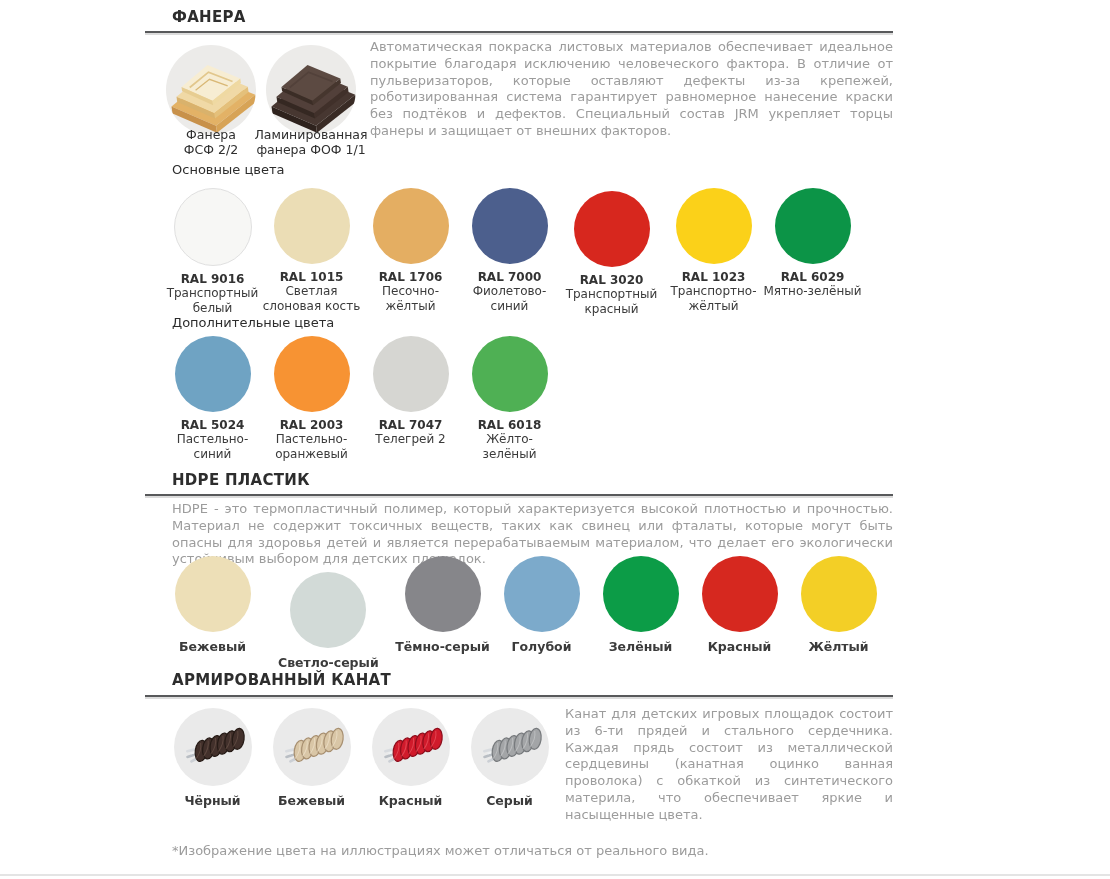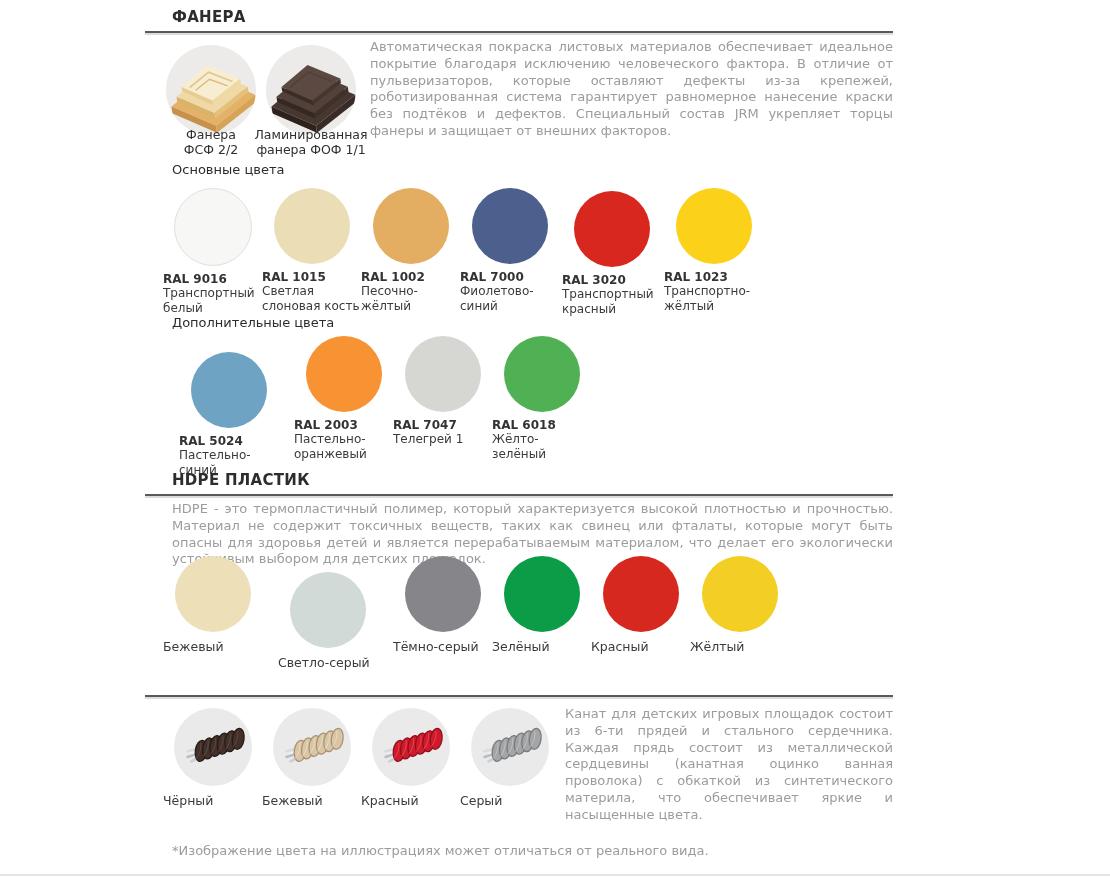--- a/index.html
+++ b/index.html
@@ -5,25 +5,25 @@
   html,body{margin:0;padding:0;background:#fff;}
   .page{position:relative;width:1110px;height:879px;background:#ffffff;overflow:hidden;
         font-family:"DejaVu Sans","Liberation Sans",sans-serif;color:#333;}
   .sec-title{position:absolute;left:172px;font-size:15px;font-weight:700;letter-spacing:.3px;color:#2d2d2d;white-space:pre;}
   .rule{position:absolute;left:145px;width:748px;height:2px;background:#58595b;box-shadow:0 2px 0 #dcdcdc;}
   .para{position:absolute;font-size:13px;line-height:16.8px;color:#9c9c9c;text-align:justify;}
   .subtitle{position:absolute;left:172px;font-size:13px;font-weight:500;color:#2c2c2c;white-space:pre;}
   .photo{position:absolute;width:90px;height:90px;}
   .photo-label{position:absolute;width:140px;text-align:center;font-size:12.5px;line-height:15px;color:#2f2f2f;white-space:pre-line;}
   .swatch-row{position:absolute;display:flex;}
-  .swatch{position:relative;width:99px;}
+  .swatch{position:relative;width:99px;text-align:center;}
   .sw-circle{width:76px;height:76px;border-radius:50%;margin:0 auto;}
   .sw-ral{margin-top:6px;font-size:12px;font-weight:700;color:#333;white-space:pre;}
   .sw-name{font-size:12px;line-height:15px;color:#3b3b3b;white-space:pre-line;}
-  .sw-label{margin-top:7px;font-size:12.5px;color:#3b3b3b;white-space:pre;}
+  .sw-label{margin-top:7px;font-size:12.5px;color:#3b3b3b;white-space:pre;font-weight:bold;}
   .rope-circle{width:78px;height:78px;margin:0 auto;}
   .footnote{position:absolute;left:172px;top:843px;font-size:13px;color:#9c9c9c;}
   .bottom-line{position:absolute;left:0;top:874px;width:1110px;height:2px;background:#e4e4e4;}
   .t8{top:8px}.t31{top:31px}
   .t162{top:162px}.t188{top:188px}.t315{top:315px}.t336{top:336px}
   .t471{top:471px}.t494{top:494px}.t556{top:556px}
   .t671{top:671px}.t695{top:695px}.t708{top:708px}
 </style>
 </head>
 <body>
@@ -98,21 +98,21 @@
 
       <figure class="swatch" style="margin:0;">
         <div class="sw-circle" style="background: rgb(235, 221, 181);"></div>
         <div class="sw-ral">RAL 1015</div>
         <div class="sw-name">Светлая
 слоновая кость</div>
       </figure>
 
       <figure class="swatch" style="margin:0;">
         <div class="sw-circle" style="background: rgb(228, 174, 98);"></div>
-        <div class="sw-ral">RAL 1002</div>
+        <div class="sw-ral">RAL 1706</div>
         <div class="sw-name">Песочно-
 жёлтый</div>
       </figure>
 
       <figure class="swatch" style="margin:0;">
         <div class="sw-circle" style="background: rgb(76, 95, 141);"></div>
         <div class="sw-ral">RAL 7000</div>
         <div class="sw-name">Фиолетово-
 синий</div>
       </figure>
@@ -124,44 +124,49 @@
 красный</div>
       </figure>
 
       <figure class="swatch" style="margin:0;">
         <div class="sw-circle" style="background: rgb(251, 209, 25);"></div>
         <div class="sw-ral">RAL 1023</div>
         <div class="sw-name">Транспортно-
 жёлтый</div>
       </figure>
 
+      <figure class="swatch" style="margin:0;">
+        <div class="sw-circle" style="background: rgb(12, 148, 71);"></div>
+        <div class="sw-ral">RAL 6029</div>
+        <div class="sw-name">Мятно-зелёный</div>
+      </figure>
     </div>
 
   <div class="subtitle t315">Дополнительные цвета</div>
 
   <div class="swatch-row t336" style="left:163px;">
 
-      <figure class="swatch" style="margin:16px;">
+      <figure class="swatch" style="margin:0;">
         <div class="sw-circle" style="background: rgb(111, 163, 195);"></div>
         <div class="sw-ral">RAL 5024</div>
         <div class="sw-name">Пастельно-
 синий</div>
       </figure>
 
       <figure class="swatch" style="margin:0;">
         <div class="sw-circle" style="background: rgb(247, 147, 51);"></div>
         <div class="sw-ral">RAL 2003</div>
         <div class="sw-name">Пастельно-
 оранжевый</div>
       </figure>
 
       <figure class="swatch" style="margin:0;">
         <div class="sw-circle" style="background: rgb(214, 214, 210);"></div>
         <div class="sw-ral">RAL 7047</div>
-        <div class="sw-name">Телегрей 1</div>
+        <div class="sw-name">Телегрей 2</div>
       </figure>
 
       <figure class="swatch" style="margin:0;">
         <div class="sw-circle" style="background: rgb(79, 176, 84);"></div>
         <div class="sw-ral">RAL 6018</div>
         <div class="sw-name">Жёлто-
 зелёный</div>
       </figure>
     </div>
 
@@ -179,37 +184,42 @@
       <figure class="swatch" style="margin:16px;">
         <div class="sw-circle" style="background: rgb(210, 218, 215);"></div>
         <div class="sw-label">Светло-серый</div>
       </figure>
 
       <figure class="swatch" style="margin:0;">
         <div class="sw-circle" style="background: rgb(134, 134, 138);"></div>
         <div class="sw-label">Тёмно-серый</div>
       </figure>
 
+      <figure class="swatch" style="margin:0;">
+        <div class="sw-circle" style="background: rgb(124, 170, 203);"></div>
+        <div class="sw-label">Голубой</div>
+      </figure>
 
       <figure class="swatch" style="margin:0;">
         <div class="sw-circle" style="background: rgb(12, 156, 71);"></div>
         <div class="sw-label">Зелёный</div>
       </figure>
 
       <figure class="swatch" style="margin:0;">
         <div class="sw-circle" style="background: rgb(214, 40, 31);"></div>
         <div class="sw-label">Красный</div>
       </figure>
 
       <figure class="swatch" style="margin:0;">
         <div class="sw-circle" style="background: rgb(243, 207, 38);"></div>
         <div class="sw-label">Жёлтый</div>
       </figure>
     </div>
 
+  <div class="sec-title t671">АРМИРОВАННЫЙ КАНАТ</div>
   <div class="rule t695"></div>
 
   <div class="swatch-row t708" style="left:163px;">
 
       <figure class="swatch" style="margin:0;">
         <div class="rope-circle"><svg viewBox="0 0 100 100" width="78" height="78">
     <defs>
               <clipPath id="rclip0">
                 <circle cx="50" cy="50" r="50"></circle>
               </clipPath>

